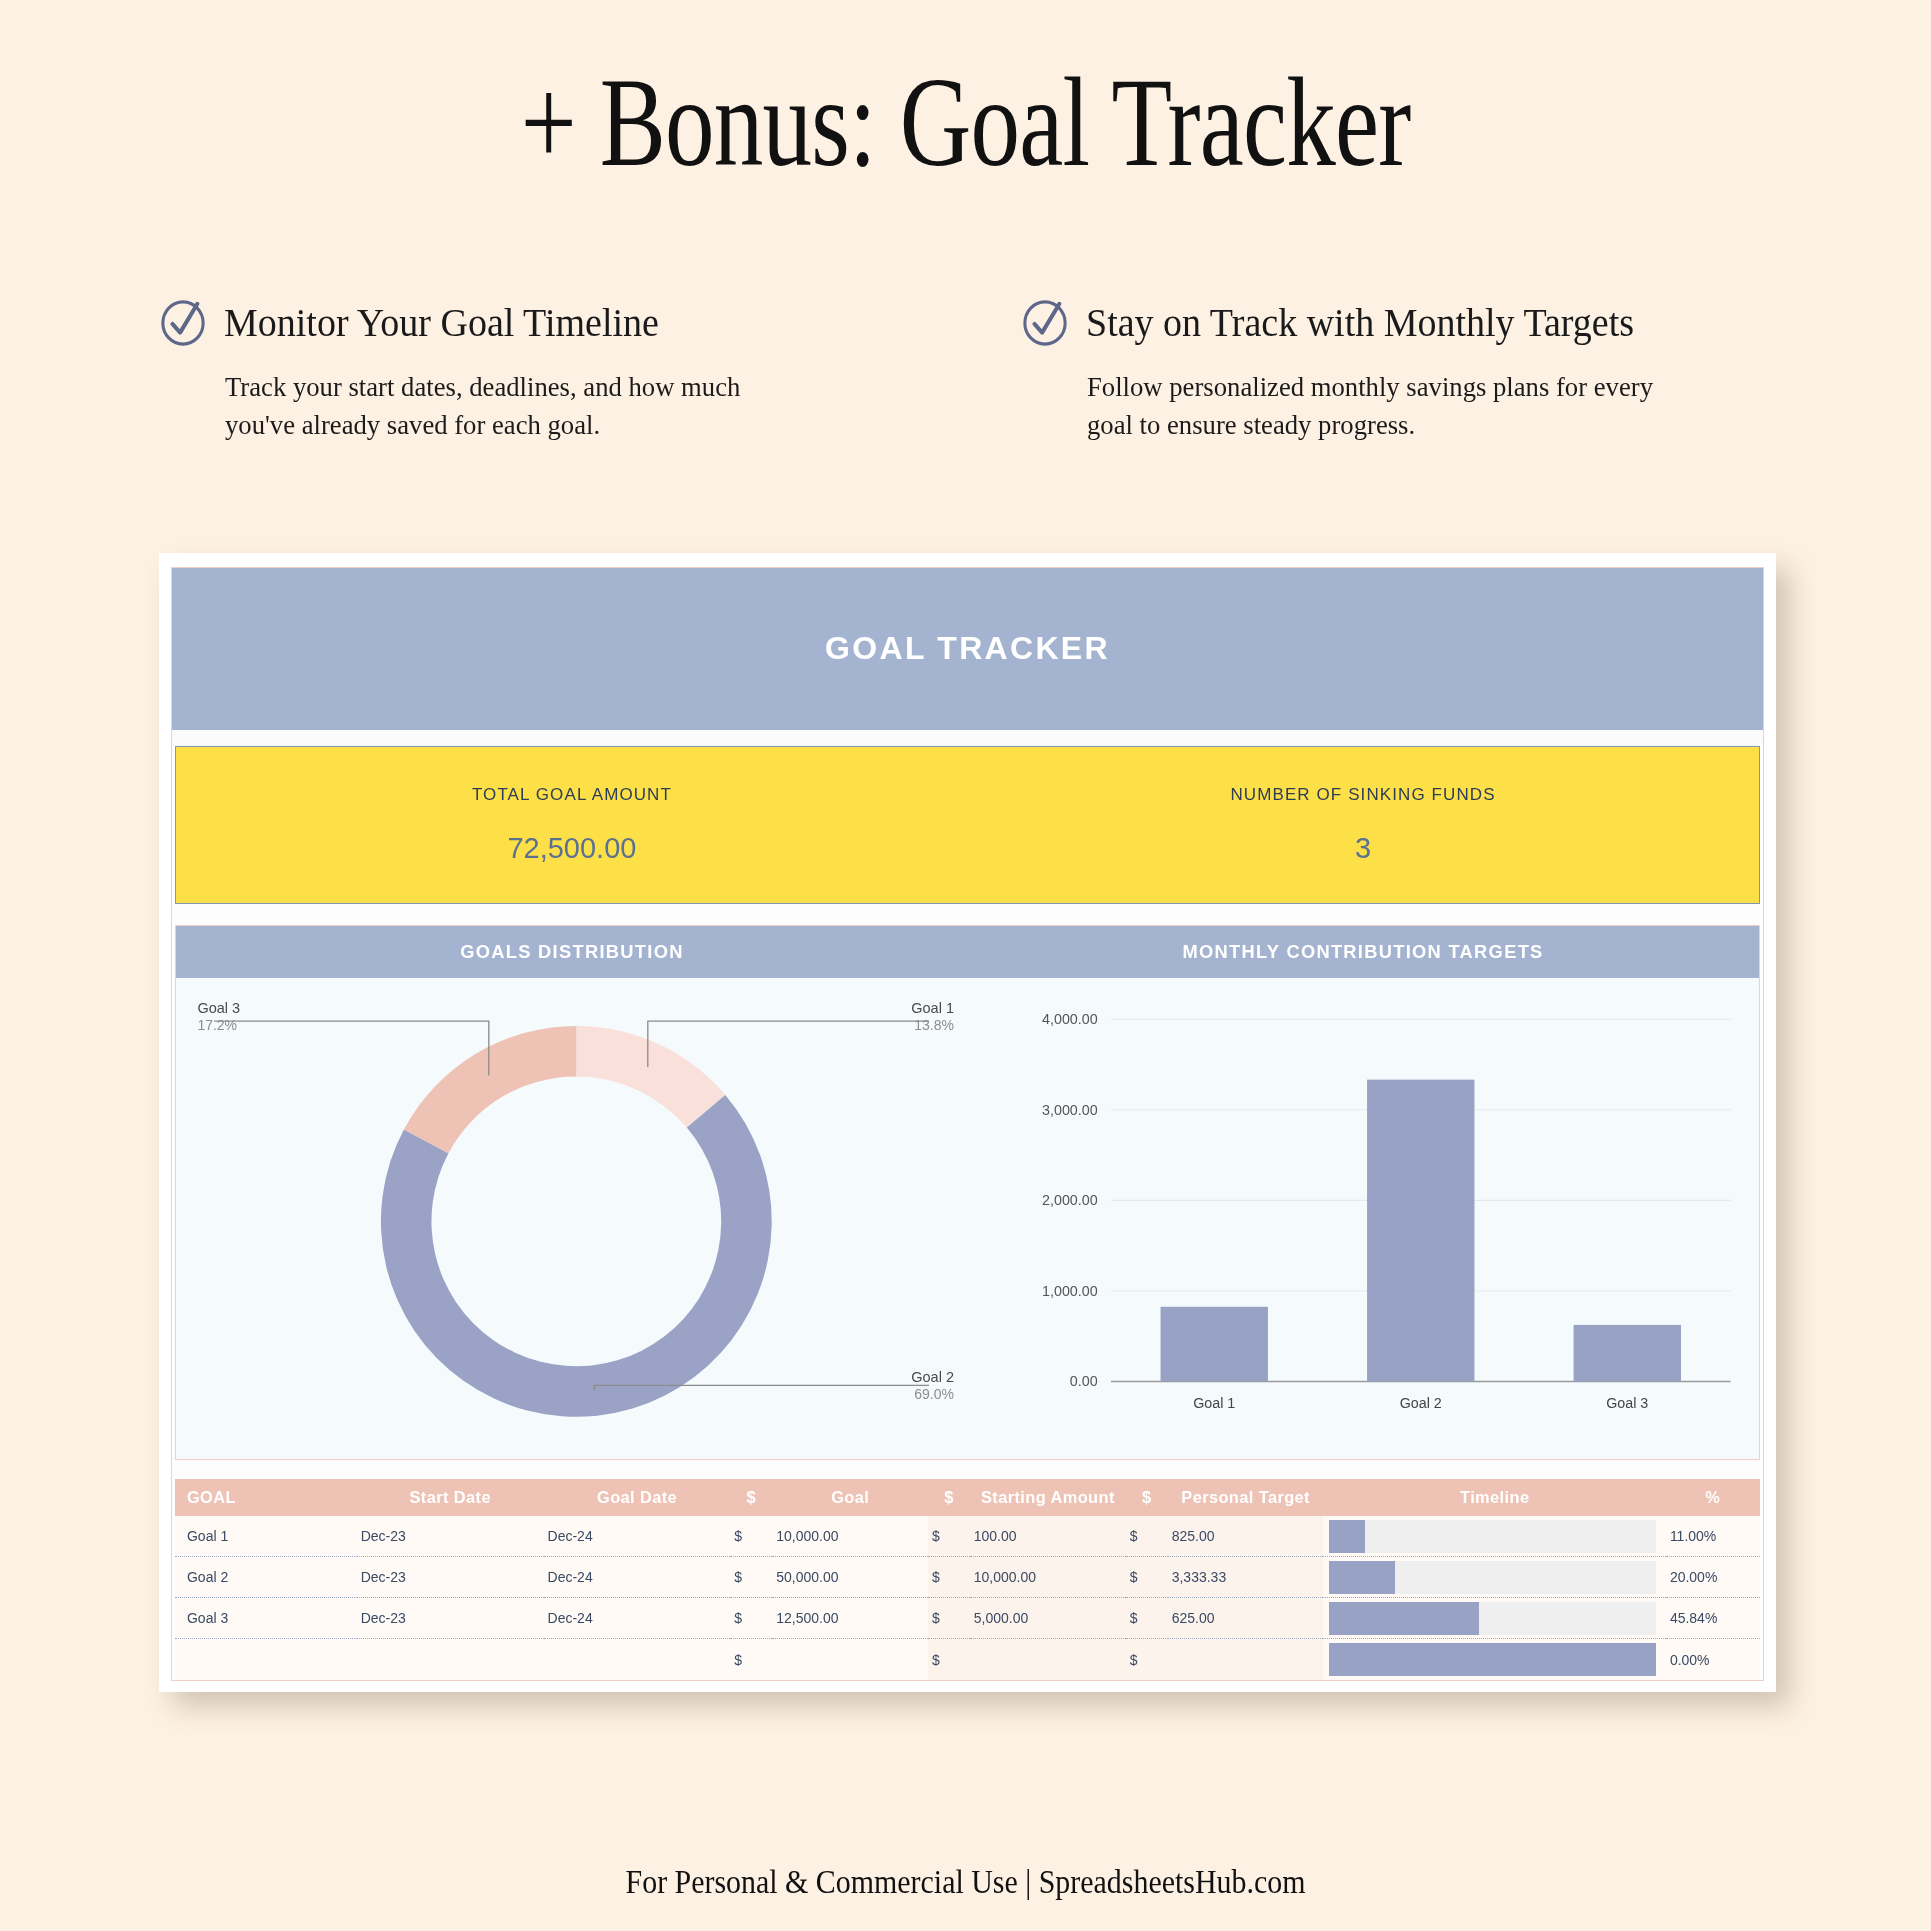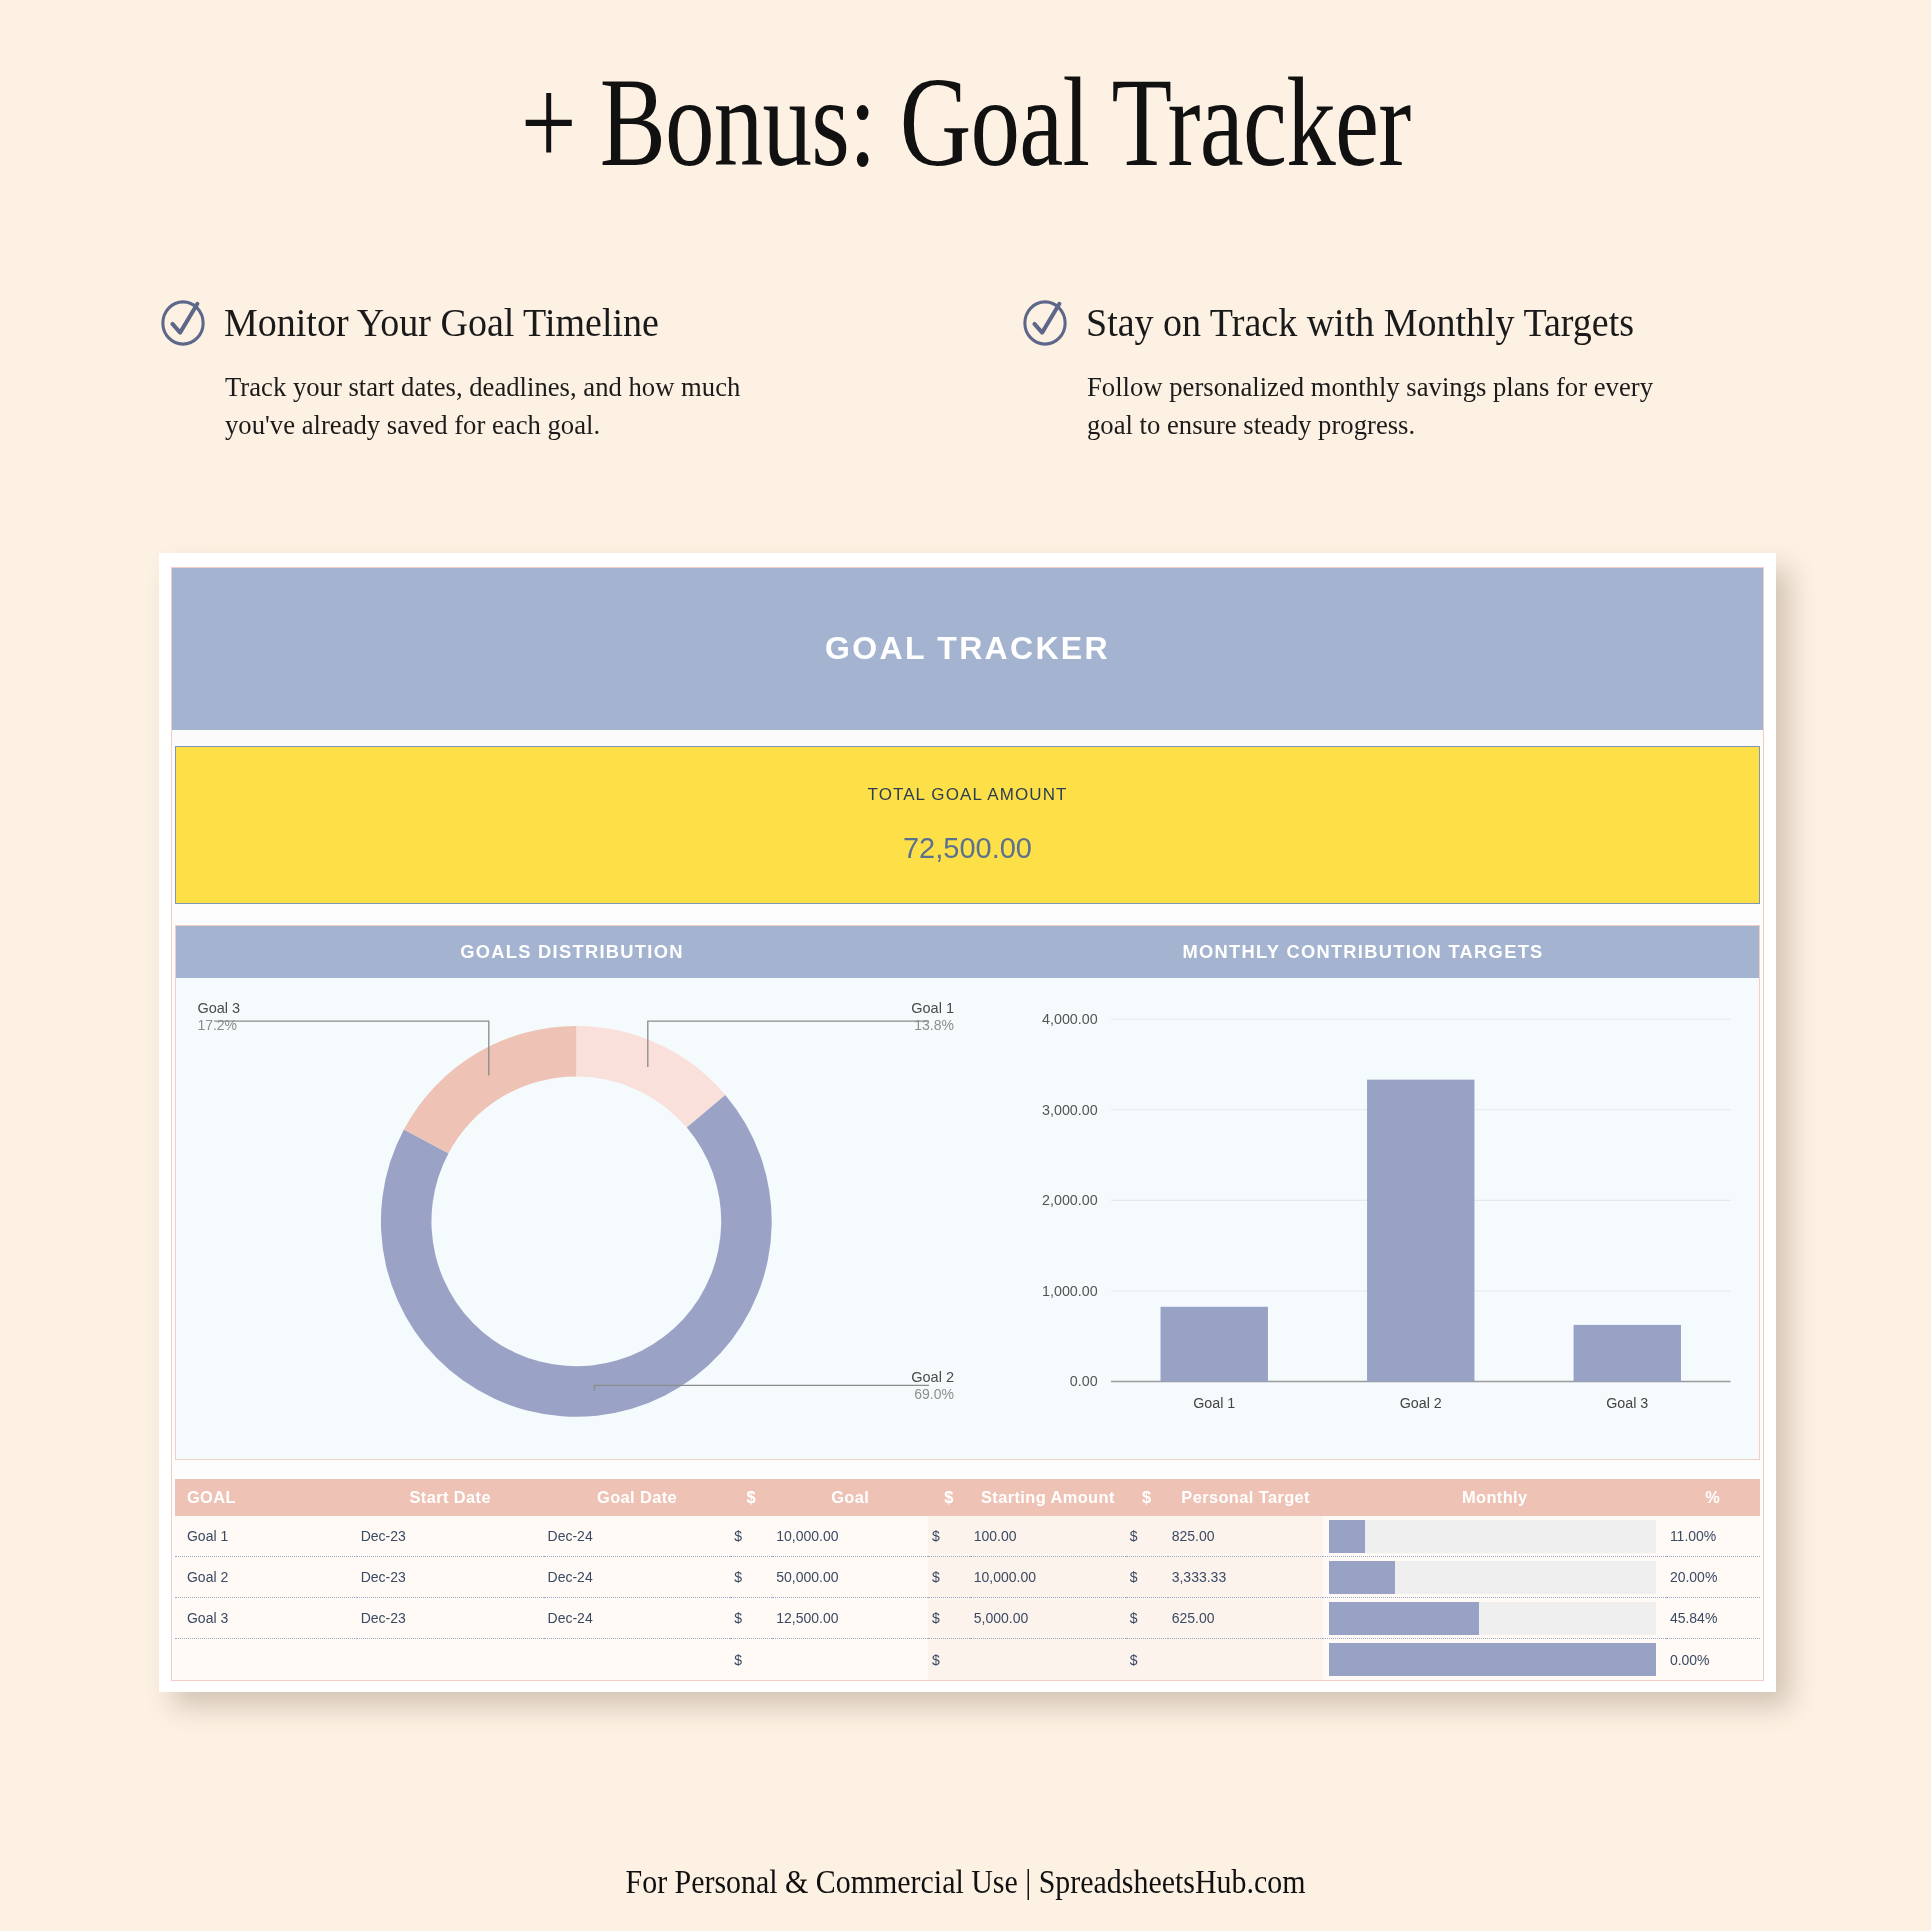--- a/index.html
+++ b/index.html
@@ -249,20 +249,24 @@
   <div class="sheet-banner">
     <span>GOAL TRACKER</span>
   </div>
 
   <div class="sheet-inner">
 
     <div class="summary">
       <div class="summary-cell">
         <div class="summary-label">TOTAL GOAL AMOUNT</div>
         <div class="summary-value">72,500.00</div>
+      </div>
+      <div class="summary-cell">
+        <div class="summary-label">NUMBER OF SINKING FUNDS</div>
+        <div class="summary-value">3</div>
       </div>
     </div>
 
     <div class="charts">
       <div class="charts-head">
         <div>GOALS DISTRIBUTION</div>
         <div>MONTHLY CONTRIBUTION TARGETS</div>
       </div>
       <div class="charts-body">
 
@@ -320,21 +324,21 @@
         <tr>
           <th class="left col-goalname">GOAL</th>
           <th class="col-date">Start Date</th>
           <th class="col-date">Goal Date</th>
           <th class="cur">$</th>
           <th class="col-amt">Goal</th>
           <th class="cur">$</th>
           <th class="col-amt">Starting Amount</th>
           <th class="cur">$</th>
           <th class="col-amt">Personal Target</th>
-          <th class="prog-cell">Monthly</th>
+          <th class="prog-cell">Timeline</th>
           <th class="col-pct">%</th>
         </tr>
       </thead>
       <tbody id="table-body">
             <tr>
               <td class="left col-goalname">Goal 1</td>
               <td class="col-date">Dec-23</td>
               <td class="col-date">Dec-24</td>
               <td class="cur">$</td>
               <td class="col-amt">10,000.00</td>

